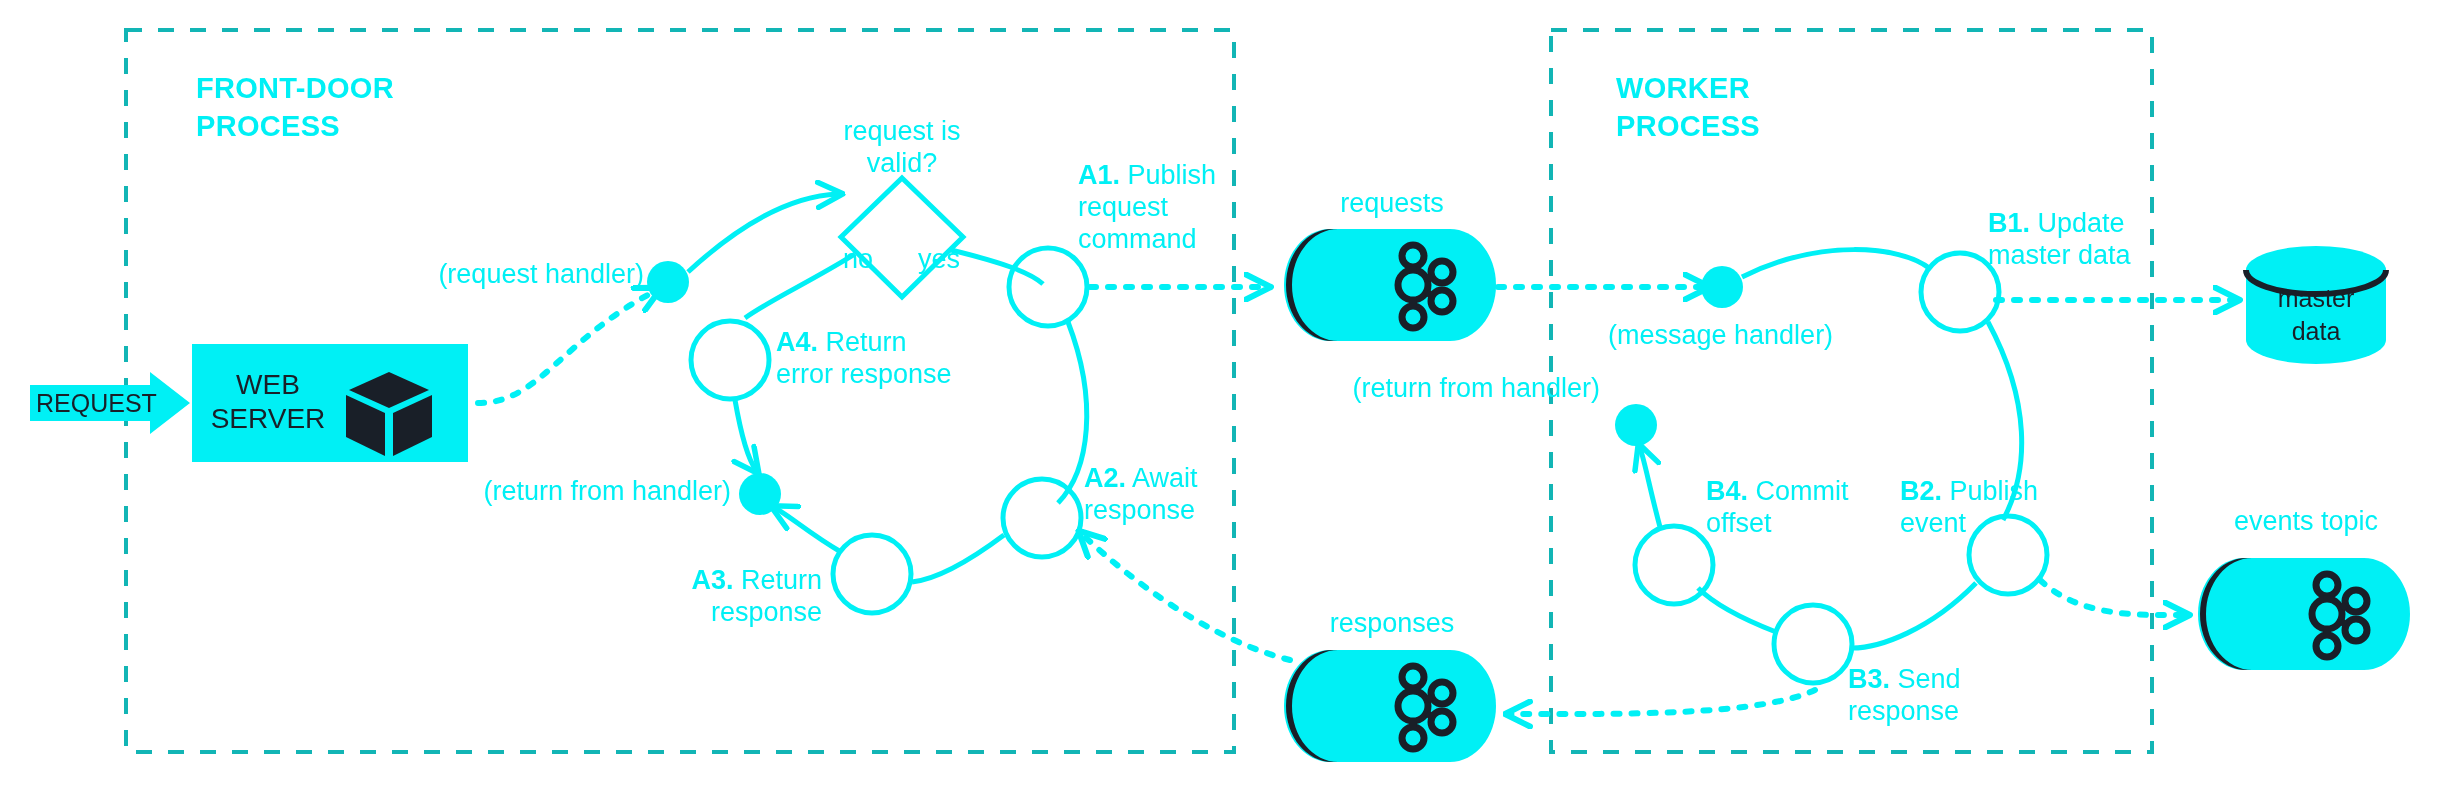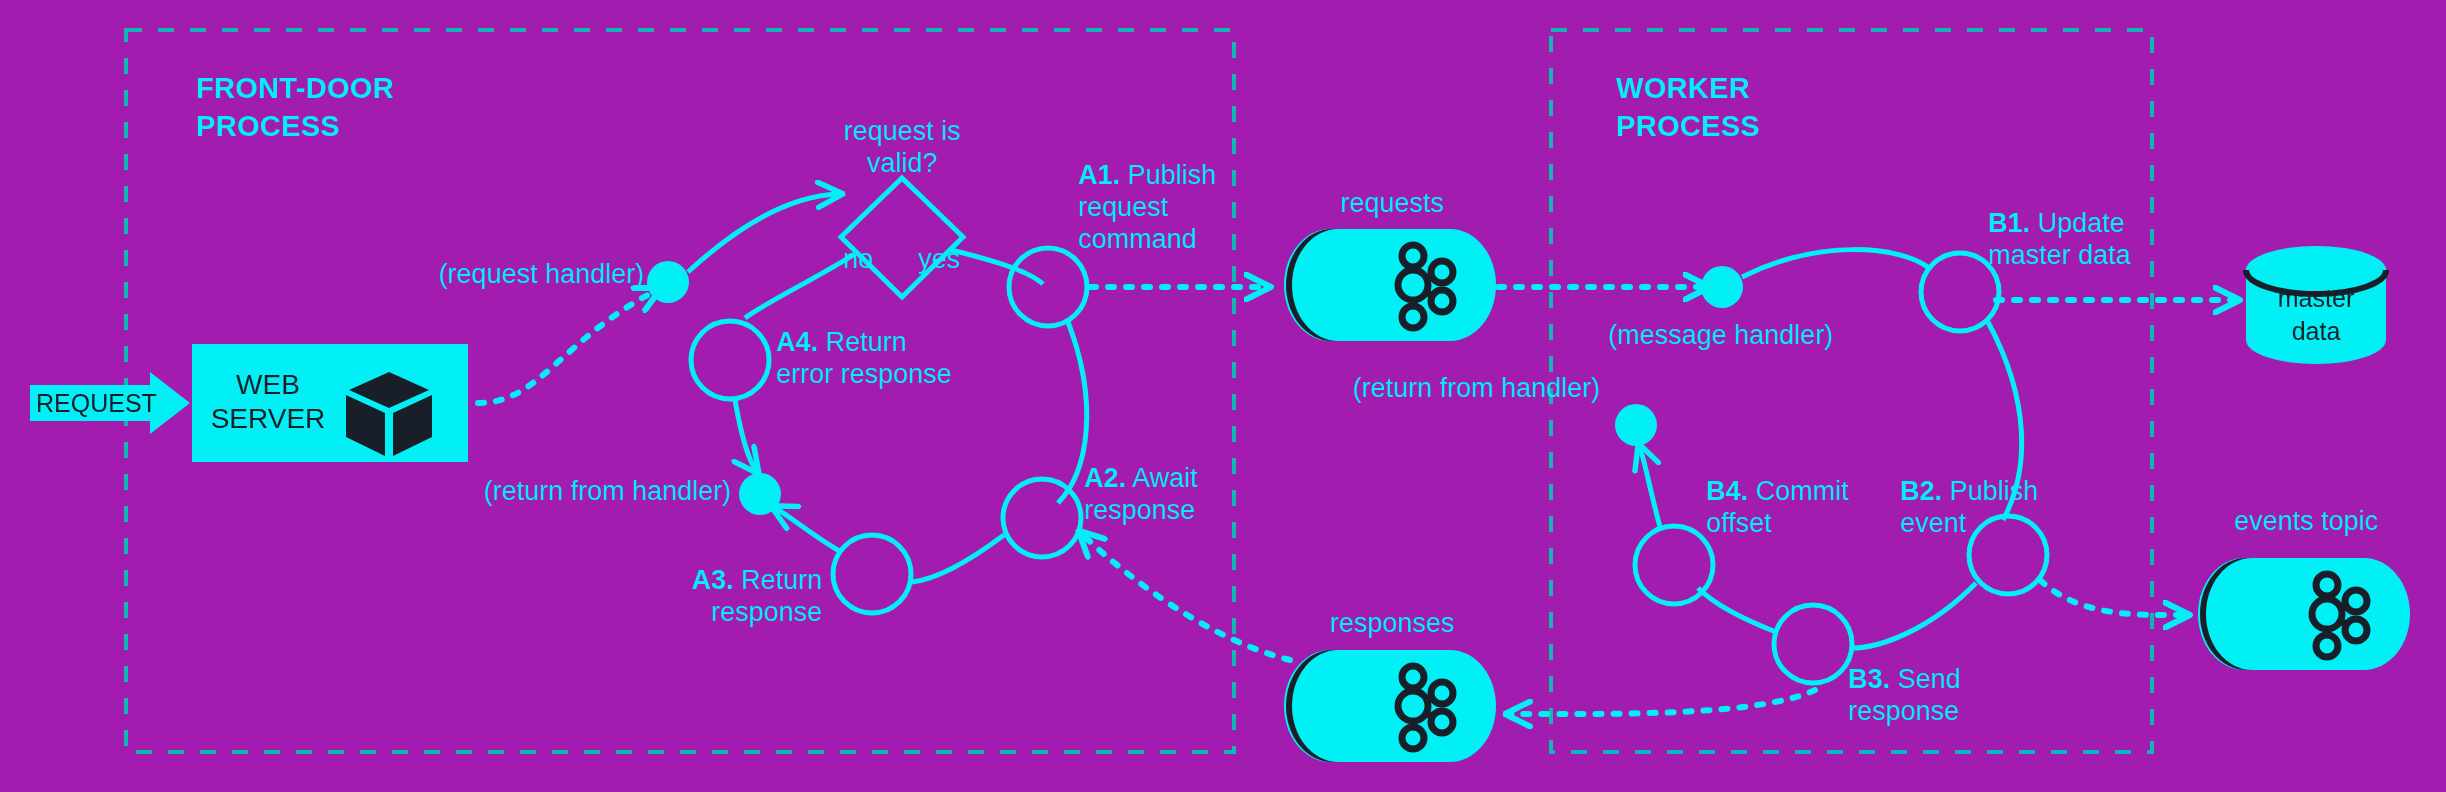--- a/index.html
+++ b/index.html
@@ -4,21 +4,21 @@
 <style>
   html, body {
     margin: 0;
     padding: 0;
     background: #191F28;
   }
   #canvas {
     position: relative;
     width: 2446px;
     height: 792px;
-    background: #a21caf;
+    background: #ffffff;
     font-family: "Liberation Sans", sans-serif;
     overflow: hidden;
   }
   svg#diagram {
     position: absolute;
     left: 0;
     top: 0;
     width: 2446px;
     height: 792px;
   }

